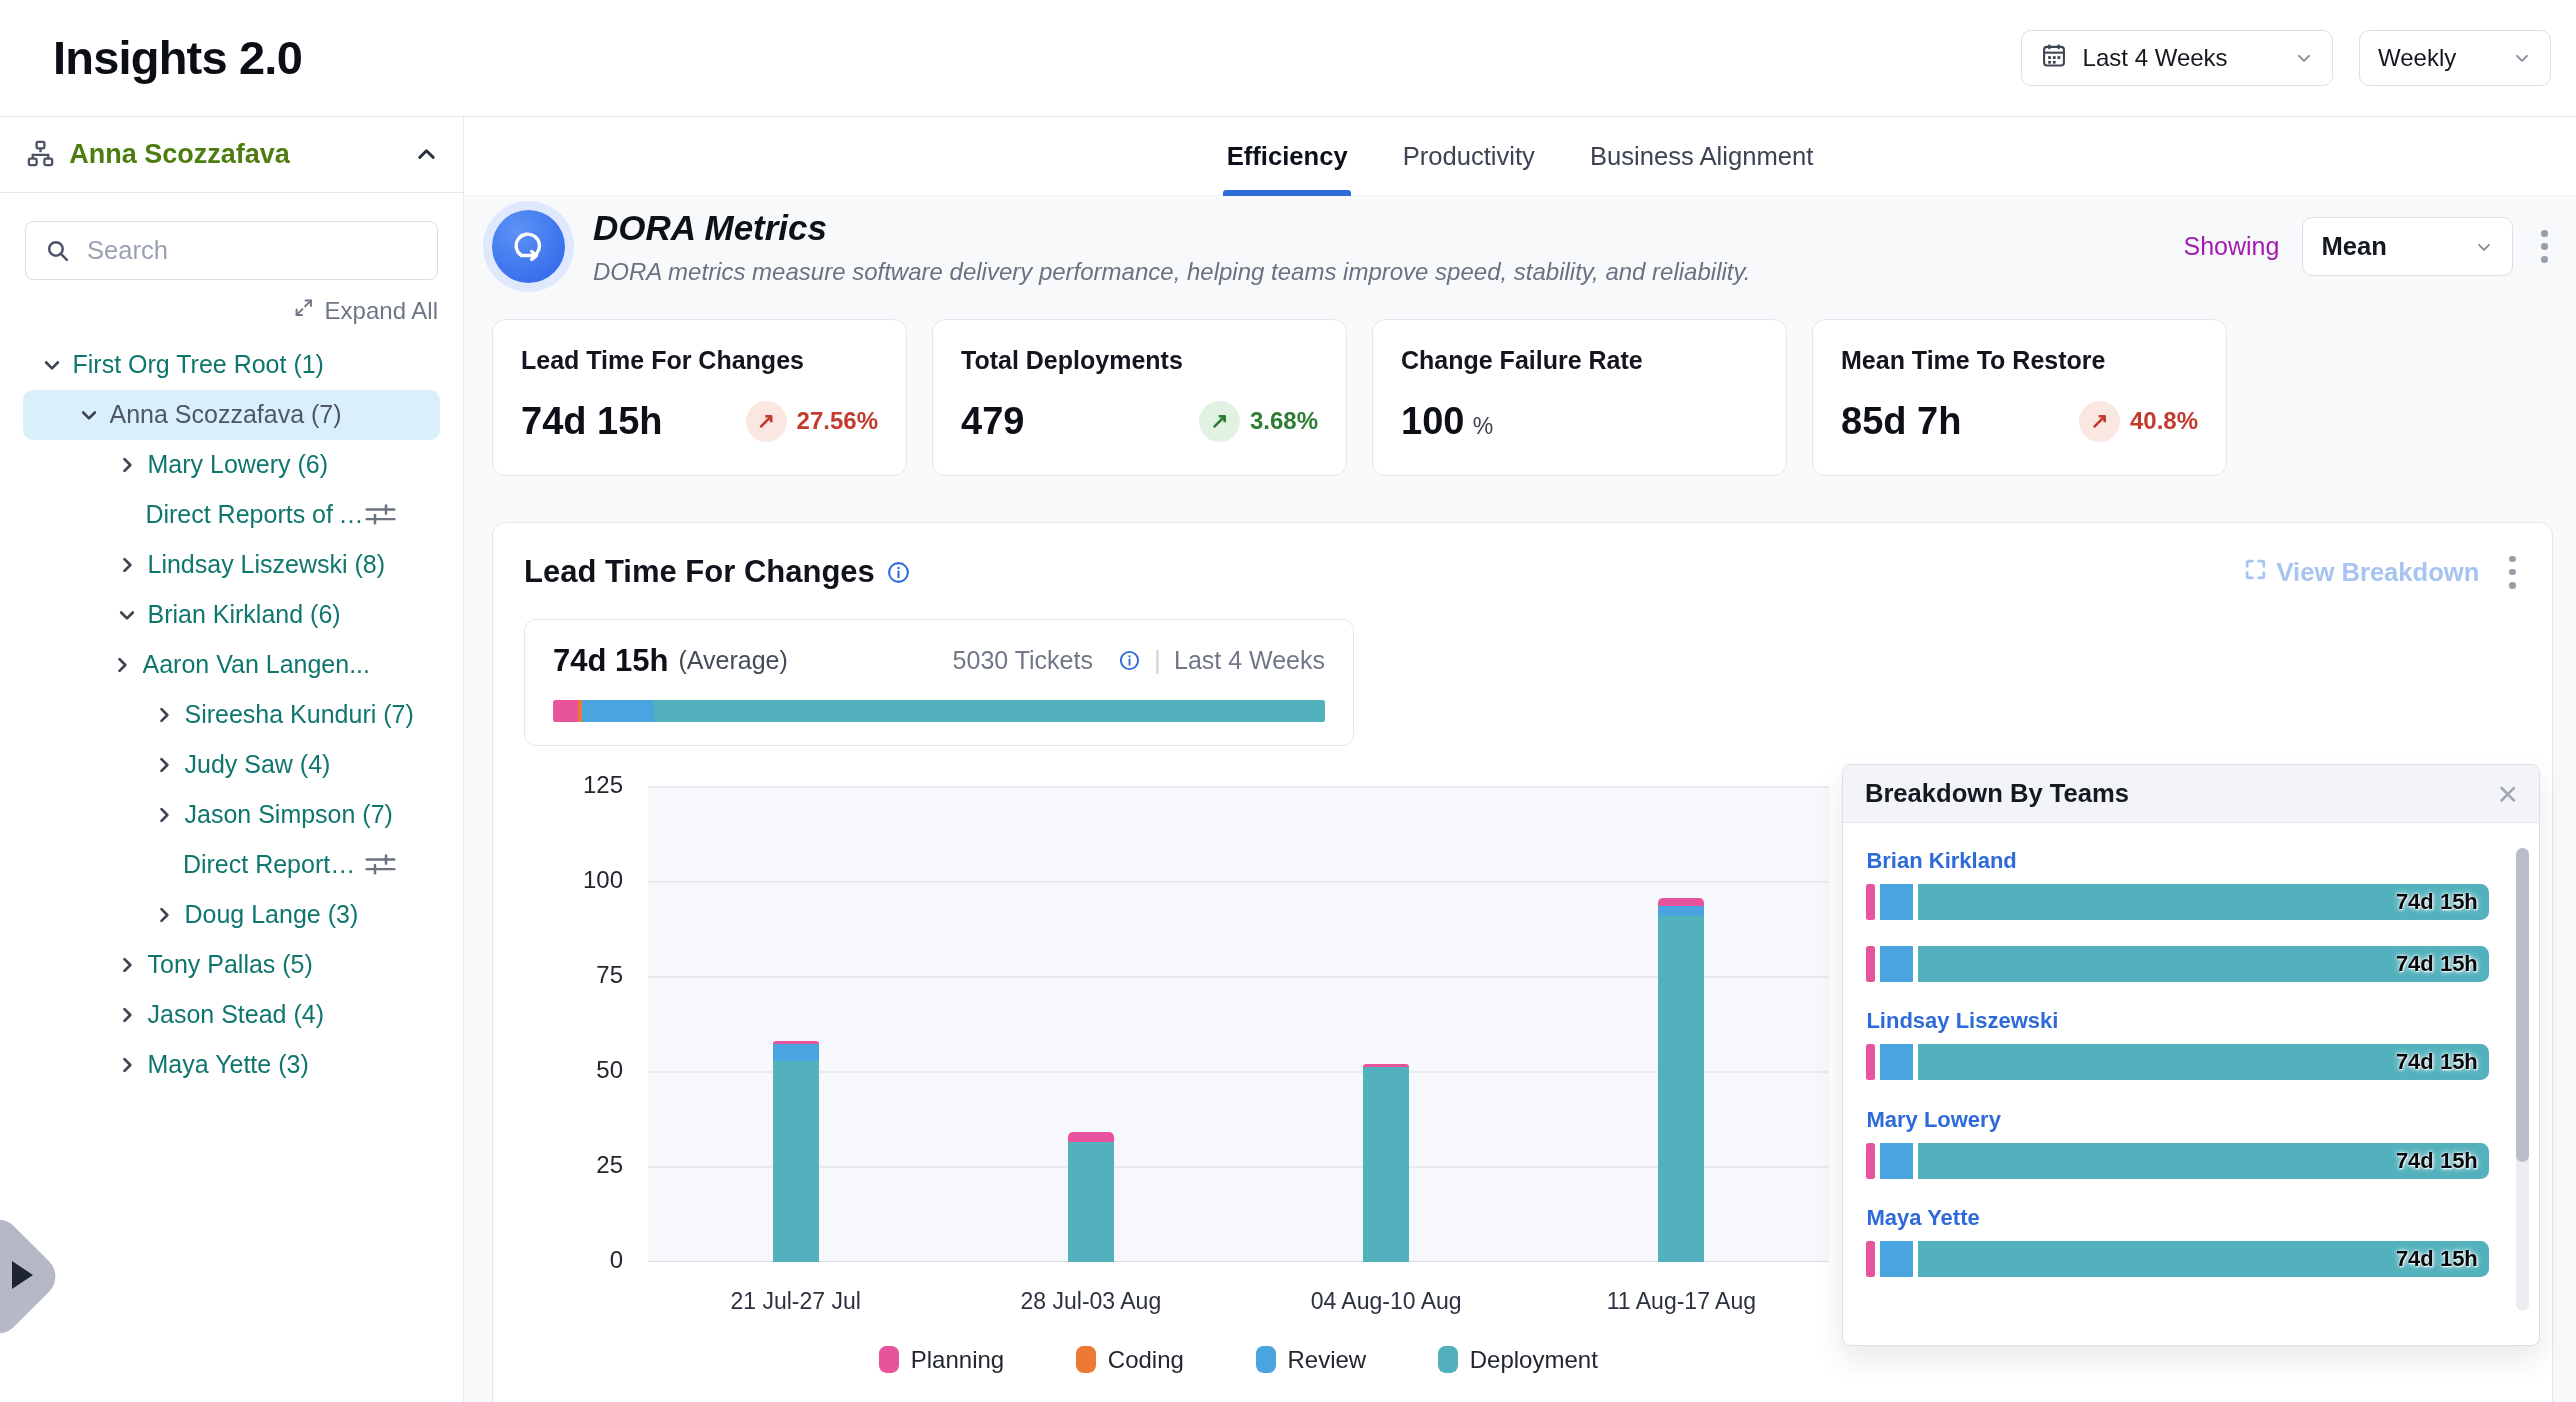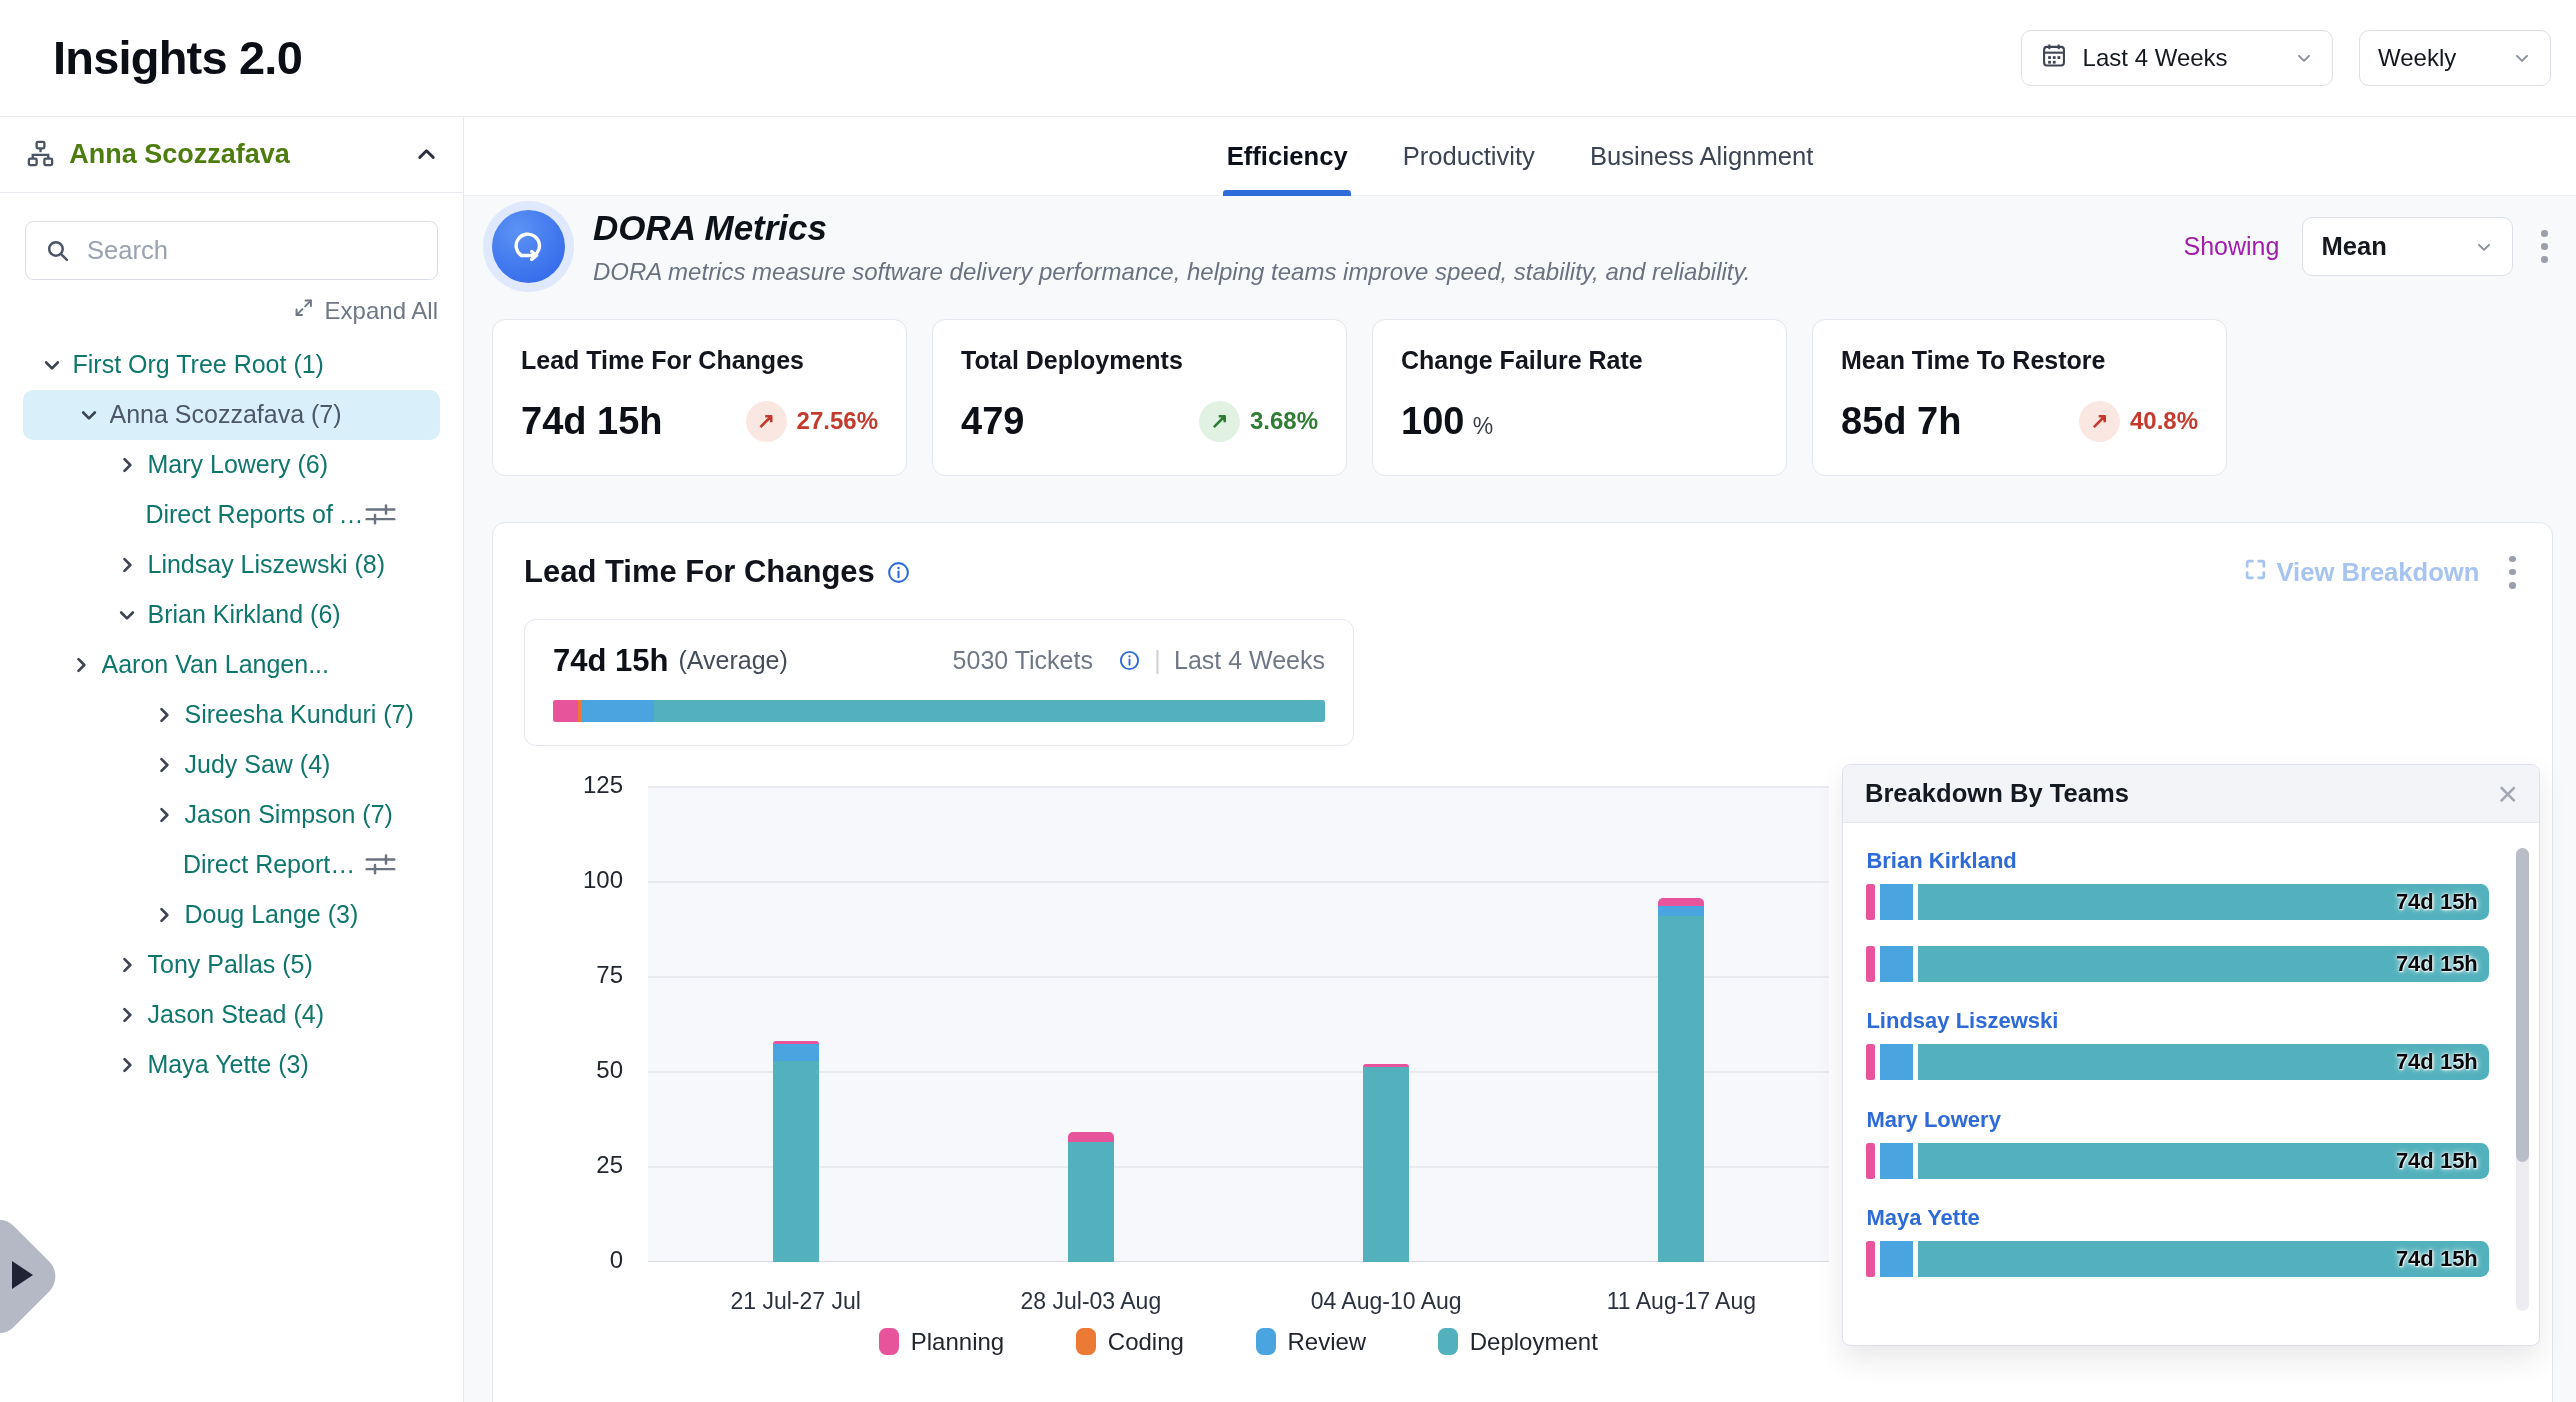--- a/index.html
+++ b/index.html
@@ -127,21 +127,21 @@
   .gridline { position:absolute; left:0; right:0; height:1.7px; background:#e8eaef; }
   .gridline.zero { background:#d7dae1; }
   .cols { position:absolute; left:0; top:0; right:0; bottom:0; display:flex; }
   .col { flex:1; display:flex; align-items:flex-end; justify-content:center; }
   .bar { width:46px; display:flex; flex-direction:column-reverse; }
   .seg { width:100%; }
   .xlabels { position:absolute; left:124px; top:501px; width:1181px; display:flex; }
   .xlabel { flex:1; text-align:center; font-size:23px; color:#2b313e; }
 
   
-  .legend { margin-top:0; margin-left:124px; width:1181px; display:flex; justify-content:center;
+  .legend { margin-top:18px; margin-left:124px; width:1181px; display:flex; justify-content:center;
     gap:72px; }
   .legend-item { display:flex; align-items:center; gap:11.6px; }
   .swatch { width:20px; height:26.4px; border-radius:7.4px; }
   .legend-label { font-size:24px; color:#22262f; }
 
   
   .panel { position:absolute; top:241px; right:11.6px; width:698px; height:582px; background:#fff;
     border:1.7px solid #dcdfe9; border-radius:8.3px; box-shadow:0 13.2px 28px rgba(35,40,60,.10);
     z-index:6; overflow:hidden; }
   .panel-header { height:58px; background:#f3f4f8; border-bottom:1.7px solid #e3e5ee; display:flex;
@@ -287,21 +287,21 @@
           <span class="tlabel">Lindsay Liszewski (8)</span>
         </div>
         <div class="tree-row" style="padding-left: 116px;">
           <span class="tchev">
             <svg width="20" height="20" viewBox="0 0 24 24" fill="none" stroke="#3d4454" stroke-width="3.2" stroke-linecap="round" stroke-linejoin="round" style="transform:rotate(90deg)">
               <polyline points="9,5 16,12 9,19"></polyline>
             </svg>
           </span>
           <span class="tlabel">Brian Kirkland (6)</span>
         </div>
-        <div class="tree-row" style="padding-left: 70px;">
+        <div class="tree-row" style="padding-left: 111px;">
           <span class="tchev">
             <svg width="20" height="20" viewBox="0 0 24 24" fill="none" stroke="#3d4454" stroke-width="3.2" stroke-linecap="round" stroke-linejoin="round" style="">
               <polyline points="9,5 16,12 9,19"></polyline>
             </svg>
           </span>
           <span class="tlabel">Aaron Van Langen...</span>
         </div>
         <div class="tree-row" style="padding-left: 153px;">
           <span class="tchev">
             <svg width="20" height="20" viewBox="0 0 24 24" fill="none" stroke="#3d4454" stroke-width="3.2" stroke-linecap="round" stroke-linejoin="round" style="">

